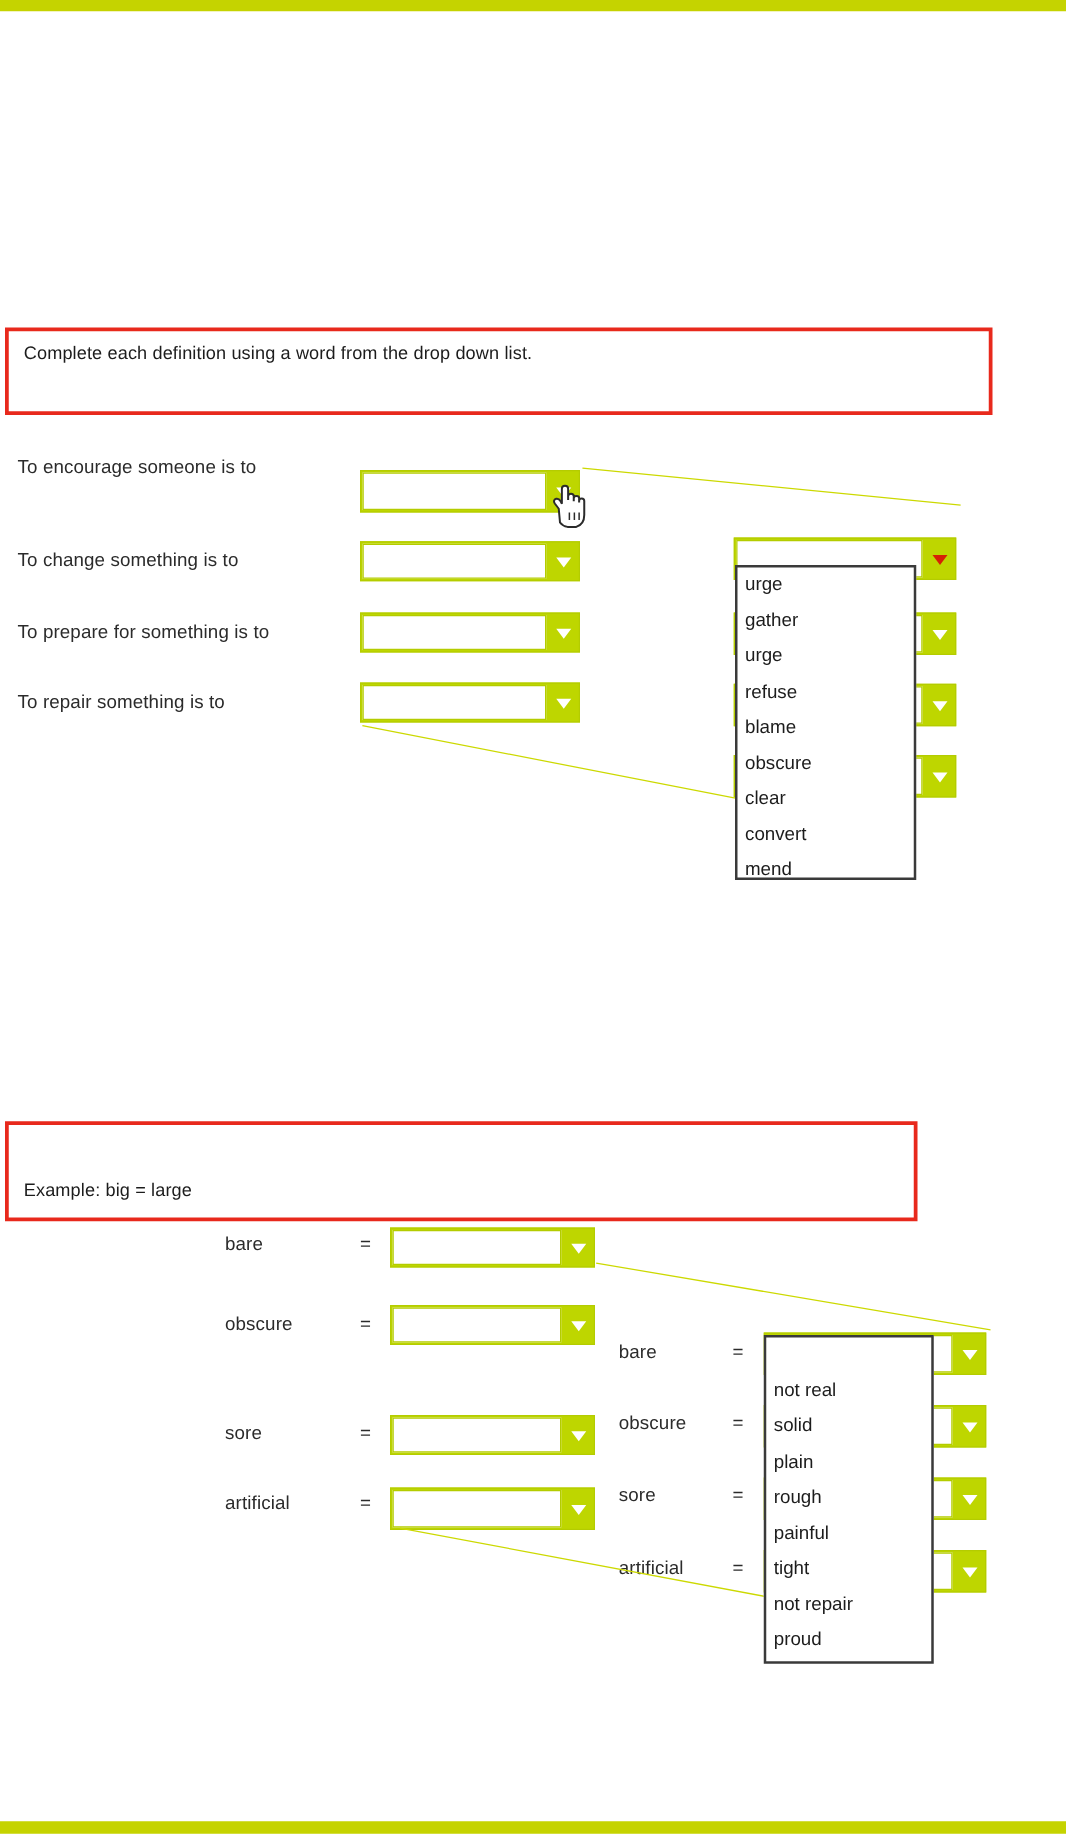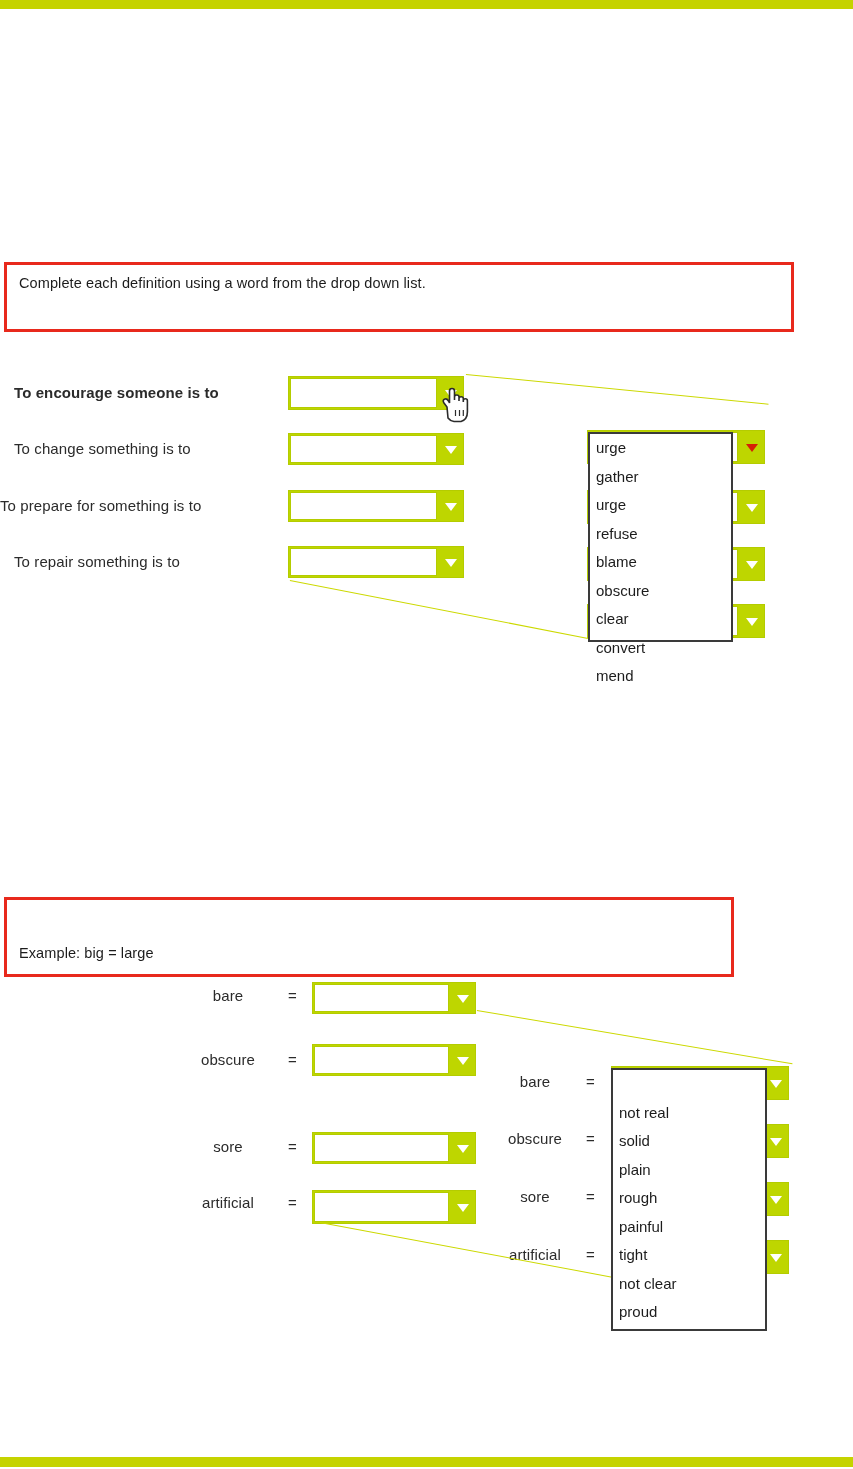--- a/index.html
+++ b/index.html
@@ -44,21 +44,21 @@
 
   
   .q-label {
     position: absolute;
     font-size: 15px;
     color: #2b2b2b;
     white-space: nowrap;
     letter-spacing: 0.1px;
   }
   .q-label.right-align {
-    text-align: center;
+    text-align: left;
   }
   .eq-sign {
     position: absolute;
     font-size: 15px;
     color: #2b2b2b;
   }
 
   
   .combo {
     position: absolute;
@@ -127,23 +127,23 @@
 </style>
 </head>
 <body>
 
 <div class="accent-bar top"></div>
 
 <div class="instruction-panel" style="left:4px; top:262px; width:790px; height:70px;">
   <div class="instruction-line" style="left:12px; top:10px;">Complete each definition using a word from the drop down list.</div>
 </div>
 
-<div class="q-label" style="left:14px; top:384px;font-weight:bold;">To encourage someone is to</div>
+<div class="q-label" style="left:14px; top:365px;">To encourage someone is to</div>
 <div class="q-label" style="left:14px; top:440px;">To change something is to</div>
-<div class="q-label" style="left:0; top:497px;">To prepare for something is to</div>
+<div class="q-label" style="left:14px; top:497px;">To prepare for something is to</div>
 <div class="q-label" style="left:14px; top:553px;">To repair something is to</div>
 
 <div class="combo" style="left:288px; top:376px; width:176px; height:34px;">
   <div class="combo-field"></div>
   <span class="combo-arrow"></span>
 </div>
 <div class="combo" style="left:288px; top:433px; width:176px; height:32px;">
   <div class="combo-field"></div>
   <span class="combo-arrow"></span>
 </div>
@@ -169,21 +169,21 @@
 </div>
 <div class="combo" style="left:587px; top:547px; width:178px; height:34px;">
   <div class="combo-field"></div>
   <span class="combo-arrow"></span>
 </div>
 <div class="combo" style="left:587px; top:604px; width:178px; height:34px;">
   <div class="combo-field"></div>
   <span class="combo-arrow"></span>
 </div>
 
-<div class="dropdown-list" style="left:588px; top:432px; width:145px; height:210px;">
+<div class="dropdown-list" style="left:588px; top:452px; width:145px; height:252px;">
   <div class="dropdown-option">urge</div>
   <div class="dropdown-option">gather</div>
   <div class="dropdown-option">urge</div>
   <div class="dropdown-option">refuse</div>
   <div class="dropdown-option">blame</div>
   <div class="dropdown-option">obscure</div>
   <div class="dropdown-option">clear</div>
   <div class="dropdown-option">convert</div>
   <div class="dropdown-option">mend</div>
 </div>
@@ -258,25 +258,25 @@
 </div>
 <div class="combo" style="left:611px; top:1182px; width:178px; height:34px;">
   <div class="combo-field"></div>
   <span class="combo-arrow"></span>
 </div>
 <div class="combo" style="left:611px; top:1240px; width:178px; height:34px;">
   <div class="combo-field"></div>
   <span class="combo-arrow"></span>
 </div>
 
-<div class="dropdown-list" style="left:611px; top:1068px; width:156px; height:263px;">
+<div class="dropdown-list" style="left:611px; top:1068px; width:136px; height:263px;">
   <div class="dropdown-option"></div>
   <div class="dropdown-option">not real</div>
   <div class="dropdown-option">solid</div>
   <div class="dropdown-option">plain</div>
   <div class="dropdown-option">rough</div>
   <div class="dropdown-option">painful</div>
   <div class="dropdown-option">tight</div>
-  <div class="dropdown-option">not clear</div>
+  <div class="dropdown-option">not repair</div>
   <div class="dropdown-option">proud</div>
 </div>
 
 <div class="accent-bar bottom"></div>
 
 </body></html>

